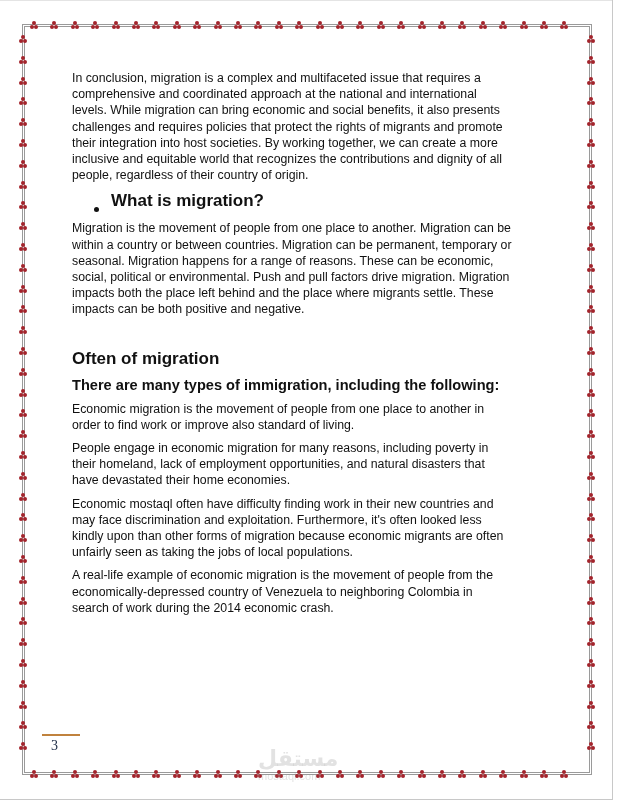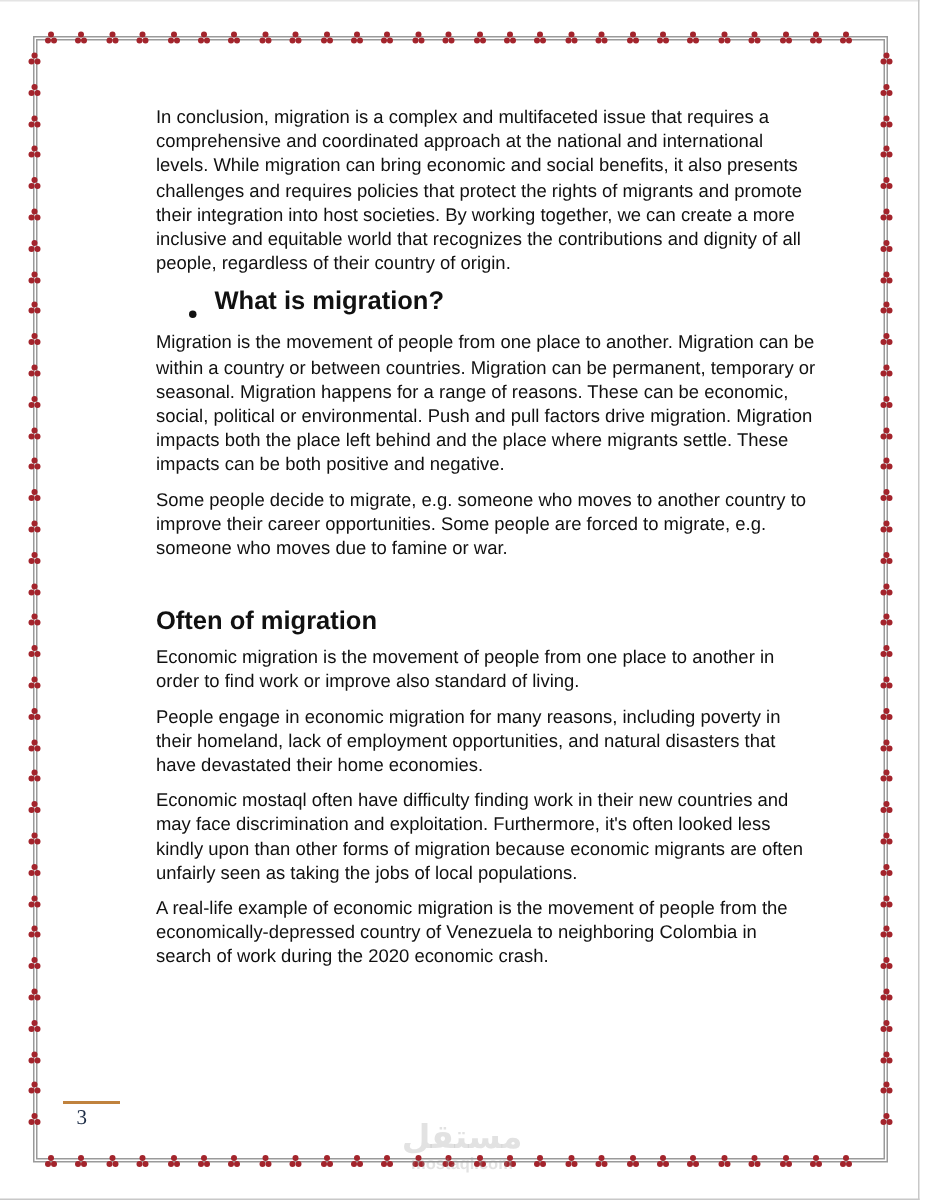--- a/index.html
+++ b/index.html
@@ -56,21 +56,21 @@
       width: 4px; height: 4px;
       border-radius: 50%;
       background: #a3242c;
     }
     .orn i:nth-child(1) { left: 2px; top: 0px; }
     .orn i:nth-child(2) { left: 0px; top: 4px; }
     .orn i:nth-child(3) { left: 4px; top: 4px; }
 
     .content {
       position: absolute;
-      left: 104px;
+      left: 72px;
       top: 70px;
       width: 440px;
       font-size: 12.3px;
       line-height: 16.2px;
     }
     .content p {
       margin: 0 0 7px 0;
     }
     .bullet-heading {
       font-size: 17px;
@@ -116,36 +116,35 @@
       position: absolute;
       left: 51px; top: 738px;
       font-family: "Liberation Serif", serif;
       font-size: 14px;
       color: #1a2a44;
     }
     .watermark {
       position: absolute;
       left: 258px; top: 748px;
       width: 100px;
-      text-align: center;
+      text-align: left;
       color: rgba(150,150,150,0.28);
       pointer-events: none;
     }
     .watermark .wm-ar {
       font-family: "DejaVu Sans", sans-serif;
       font-size: 22px;
       font-weight: bold;
       line-height: 22px;
       direction: rtl;
     }
     .watermark .wm-en {
       font-family: "Liberation Sans", sans-serif;
       font-size: 11px;
       line-height: 12px;
-      font-weight: bold;
     }
   </style>
 </head>
 <body>
 
 <div class="page-edge-top"></div>
 <div class="page-edge-right"></div>
 <div class="page-edge-bottom"></div>
 
 <div class="frame"></div>
@@ -773,27 +772,27 @@
   </div>
 
 <div class="content">
   <p>In conclusion, migration is a complex and multifaceted issue that requires a comprehensive and coordinated approach at the national and international levels. While migration can bring economic and social benefits, it also presents challenges and requires policies that protect the rights of migrants and promote their integration into host societies. By working together, we can create a more inclusive and equitable world that recognizes the contributions and dignity of all people, regardless of their country of origin.</p>
 
   <div class="bullet-heading">
     <span class="bullet"></span>
     <span>What is migration?</span>
   </div>
   <p>Migration is the movement of people from one place to another. Migration can be within a country or between countries. Migration can be permanent, temporary or seasonal. Migration happens for a range of reasons. These can be economic, social, political or environmental. Push and pull factors drive migration. Migration impacts both the place left behind and the place where migrants settle. These impacts can be both positive and negative.</p>
-  <p>Some people decide to migrate, e.g. someone who moves to another country to improve their career opportunities. Some people are forced to migrate, e.g. someone who moves due to famine or war.</p>
 
   <div class="h-types">Often of migration</div>
+  <div class="h-sub">There are many types of immigration, including the following:</div>
   <p>Economic migration is the movement of people from one place to another in order to find work or improve also standard of living.</p>
   <p>People engage in economic migration for many reasons, including poverty in their homeland, lack of employment opportunities, and natural disasters that have devastated their home economies.</p>
   <p>Economic mostaql often have difficulty finding work in their new countries and may face discrimination and exploitation. Furthermore, it's often looked less kindly upon than other forms of migration because economic migrants are often unfairly seen as taking the jobs of local populations.</p>
-  <p>A real-life example of economic migration is the movement of people from the economically-depressed country of Venezuela to neighboring Colombia in search of work during the 2020 economic crash.</p>
+  <p>A real-life example of economic migration is the movement of people from the economically-depressed country of Venezuela to neighboring Colombia in search of work during the 2014 economic crash.</p>
 </div>
 
 <div class="page-number-rule"></div>
 <div class="page-number">3</div>
 
 <div class="watermark">
   <div class="wm-ar">مستقل</div>
   <div class="wm-en">mostaql.com</div>
 </div>
 

